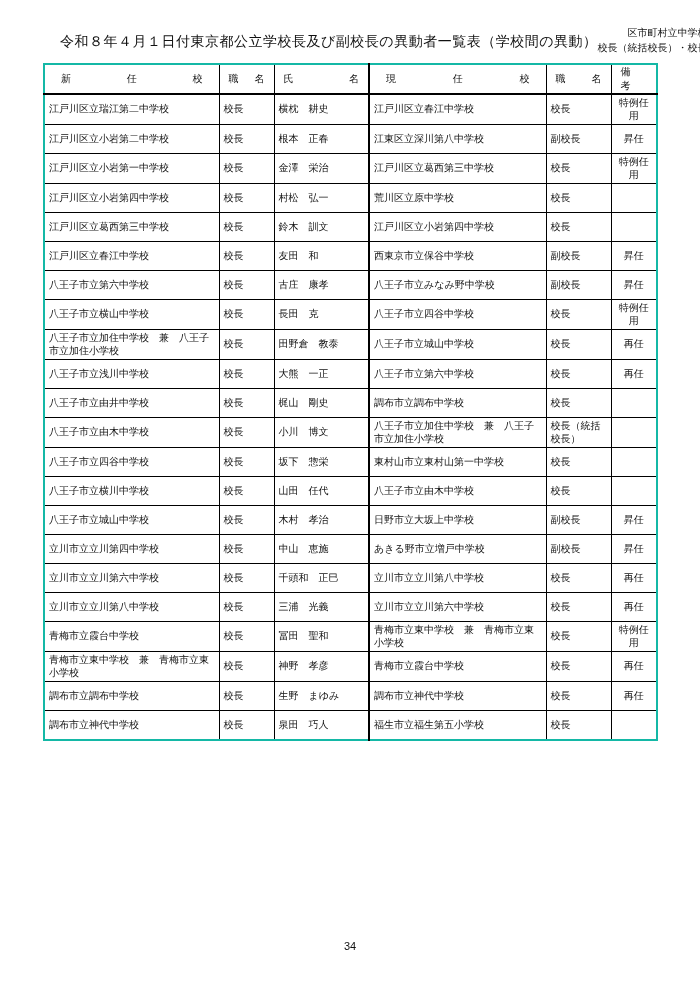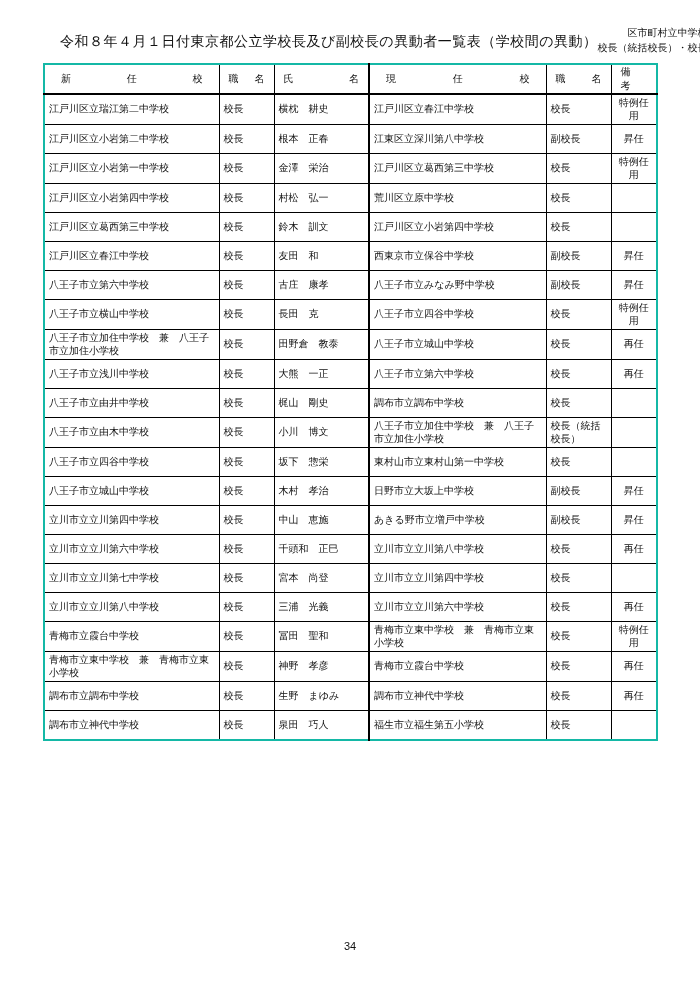--- a/index.html
+++ b/index.html
@@ -214,20 +214,28 @@
           </tr>
           <tr>
             <td>八王子市立四谷中学校</td>
             <td>校長</td>
             <td class="block-end">坂下　惣栄</td>
             <td>東村山市立東村山第一中学校</td>
             <td>校長</td>
             <td class="remark"></td>
           </tr>
           <tr>
+            <td>八王子市立横川中学校</td>
+            <td>校長</td>
+            <td class="block-end">山田　任代</td>
+            <td>八王子市立由木中学校</td>
+            <td>校長</td>
+            <td class="remark"></td>
+          </tr>
+          <tr>
             <td>八王子市立城山中学校</td>
             <td>校長</td>
             <td class="block-end">木村　孝治</td>
             <td>日野市立大坂上中学校</td>
             <td>副校長</td>
             <td class="remark">昇任</td>
           </tr>
           <tr>
             <td>立川市立立川第四中学校</td>
             <td>校長</td>
@@ -236,28 +244,20 @@
             <td>副校長</td>
             <td class="remark">昇任</td>
           </tr>
           <tr>
             <td>立川市立立川第六中学校</td>
             <td>校長</td>
             <td class="block-end">千頭和　正巳</td>
             <td>立川市立立川第八中学校</td>
             <td>校長</td>
             <td class="remark">再任</td>
-          </tr>
-          <tr>
-            <td>立川市立立川第七中学校</td>
-            <td>校長</td>
-            <td class="block-end">宮本　尚登</td>
-            <td>立川市立立川第四中学校</td>
-            <td>校長</td>
-            <td class="remark"></td>
           </tr>
           <tr>
             <td>立川市立立川第八中学校</td>
             <td>校長</td>
             <td class="block-end">三浦　光義</td>
             <td>立川市立立川第六中学校</td>
             <td>校長</td>
             <td class="remark">再任</td>
           </tr>
           <tr>

